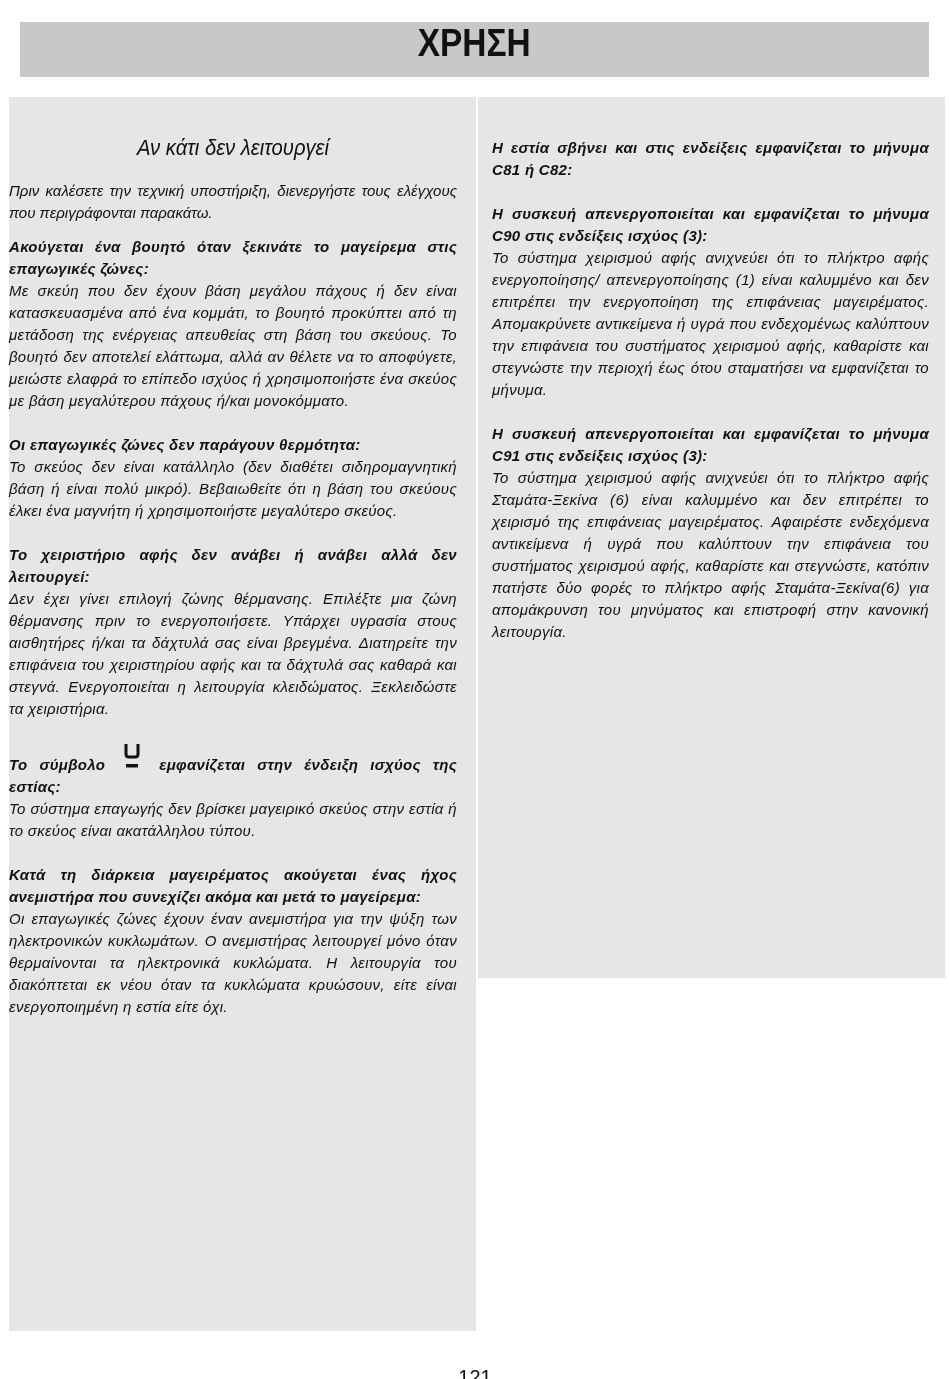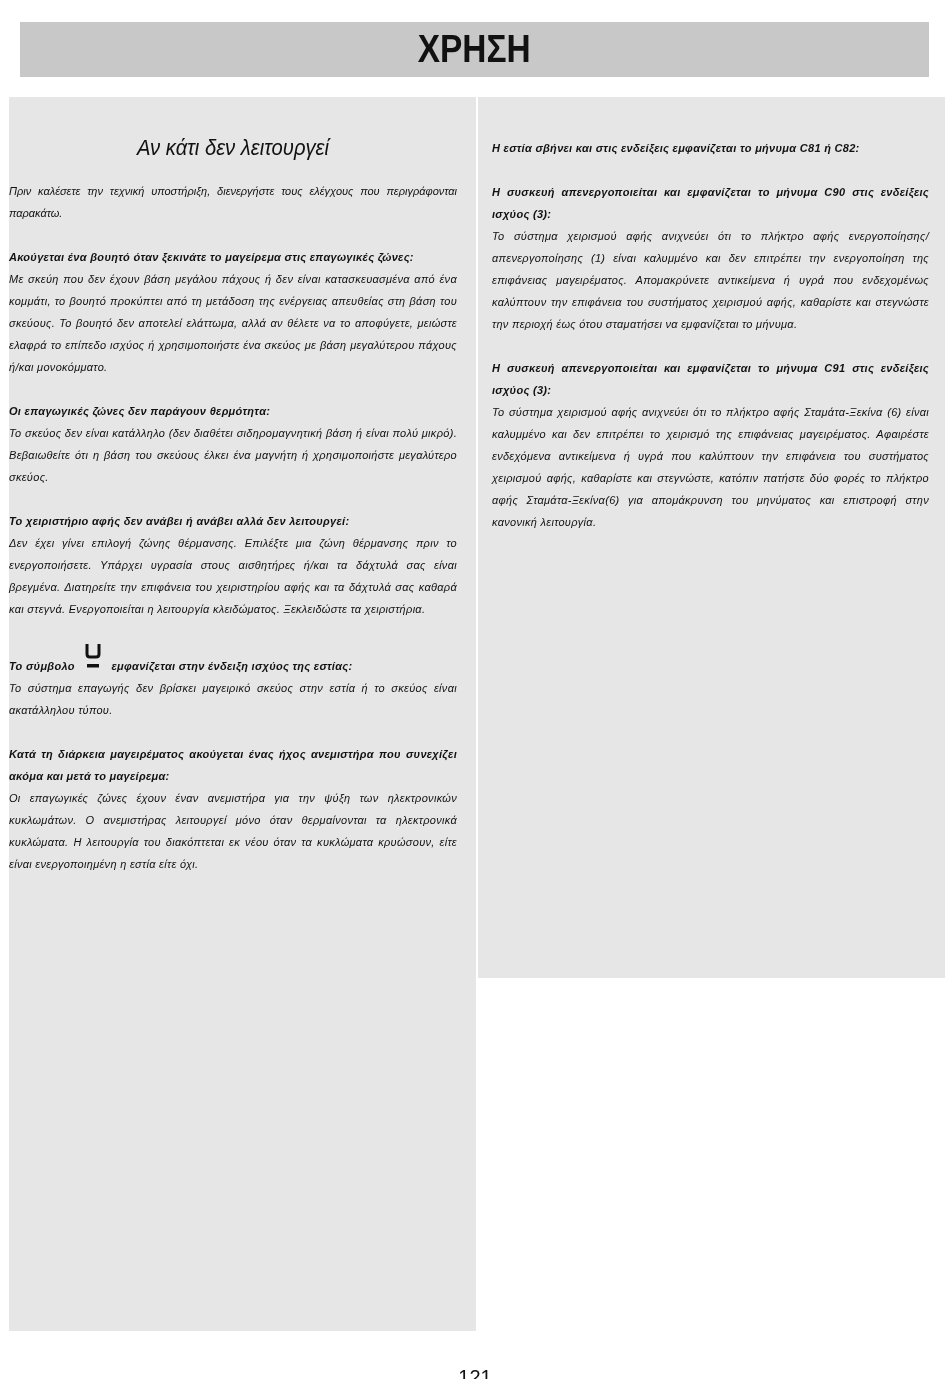--- a/index.html
+++ b/index.html
@@ -3,39 +3,39 @@
   <meta charset="utf-8">
   <style>
     html, body { margin: 0; padding: 0; }
     body {
       width: 950px; height: 1379px; position: relative; overflow: hidden;
       background: #ffffff; color: #111;
       font-family: "Liberation Sans", "DejaVu Sans", sans-serif;
     }
     .title-bar {
       position: absolute; left: 20px; top: 22px; width: 909px; height: 55px;
-      background: #c8c8c8; display: flex; align-items: center; justify-content: center;
+      background: #c8c8c8; display: flex; justify-content: center;
     }
     .title-bar h1 {
       margin: 0; font-size: 38px; font-weight: bold; letter-spacing: 0px;
       transform: scaleX(0.88); color: #111;
     }
     .panel {
       position: absolute; top: 97px; background: #e6e6e6; box-sizing: border-box;
     }
     .panel.left { left: 9px; width: 467px; height: 1234px; padding: 38px 19px 0 0; }
     .panel.right { left: 478px; width: 467px; height: 881px; padding: 40px 16px 0 14px; }
     .section-title {
       font-size: 22px; font-style: italic; text-align: center; margin: 0 0 19px 0;
       font-weight: normal; color: #111; transform: scaleX(0.92);
     }
-    .intro { margin: 0 0 22px 0; }
+    .intro { margin: 0 0 12px 0; }
     .block { margin: 0 0 22px 0; }
     .q, .a {
-      font-size: 11px; line-height: 22px; font-style: italic; text-align: justify;
+      font-size: 15px; line-height: 22px; font-style: italic; text-align: justify;
       margin: 0; letter-spacing: 0.3px;
     }
     .q { font-weight: bold; }
     .intro .a { letter-spacing: 0px; }
     .sym {
       display: inline-block; position: relative; width: 22px; height: 22px;
       vertical-align: -2px; margin: 0 4px;
     }
     .sym svg { position: absolute; left: 0; top: -8px; }
     .page-number {

